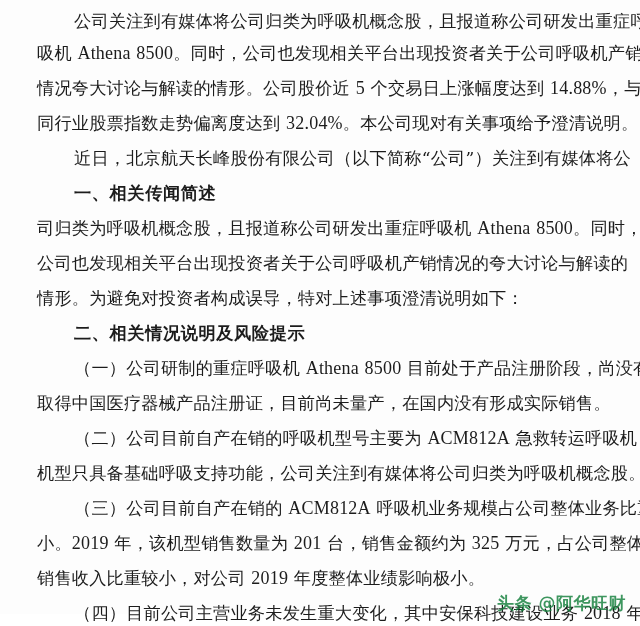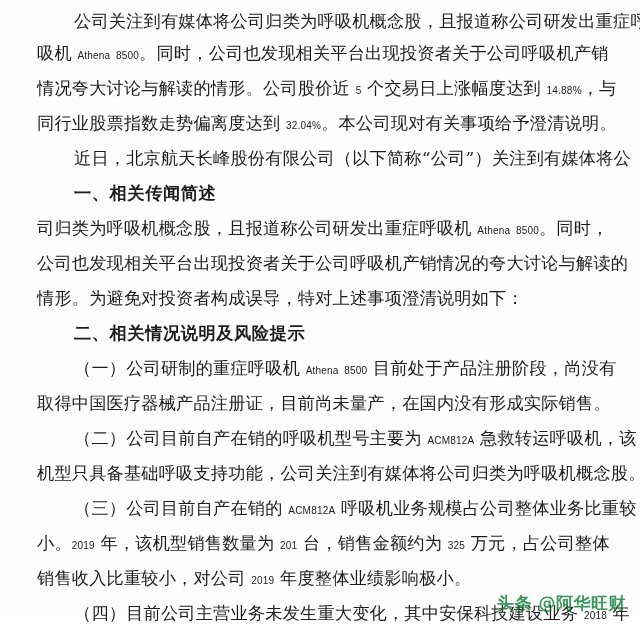--- a/index.html
+++ b/index.html
@@ -53,22 +53,22 @@
   }
 
   
   .heading {
     font-weight: bold;
     letter-spacing: 0.6px;
   }
 
   
   .lat {
-    font-family: Liberation Sans, sans-serif;
-    font-size: 10px;
+    font-family: Liberation Serif, serif;
+    font-size: 18px;
     letter-spacing: 0.2px;
   }
 
   .watermark {
     position: absolute;
     right: 14px;
     top: 592px;
     font-family: "DejaVu Sans", "Liberation Sans", sans-serif;
     font-size: 17px;
     font-weight: bold;

